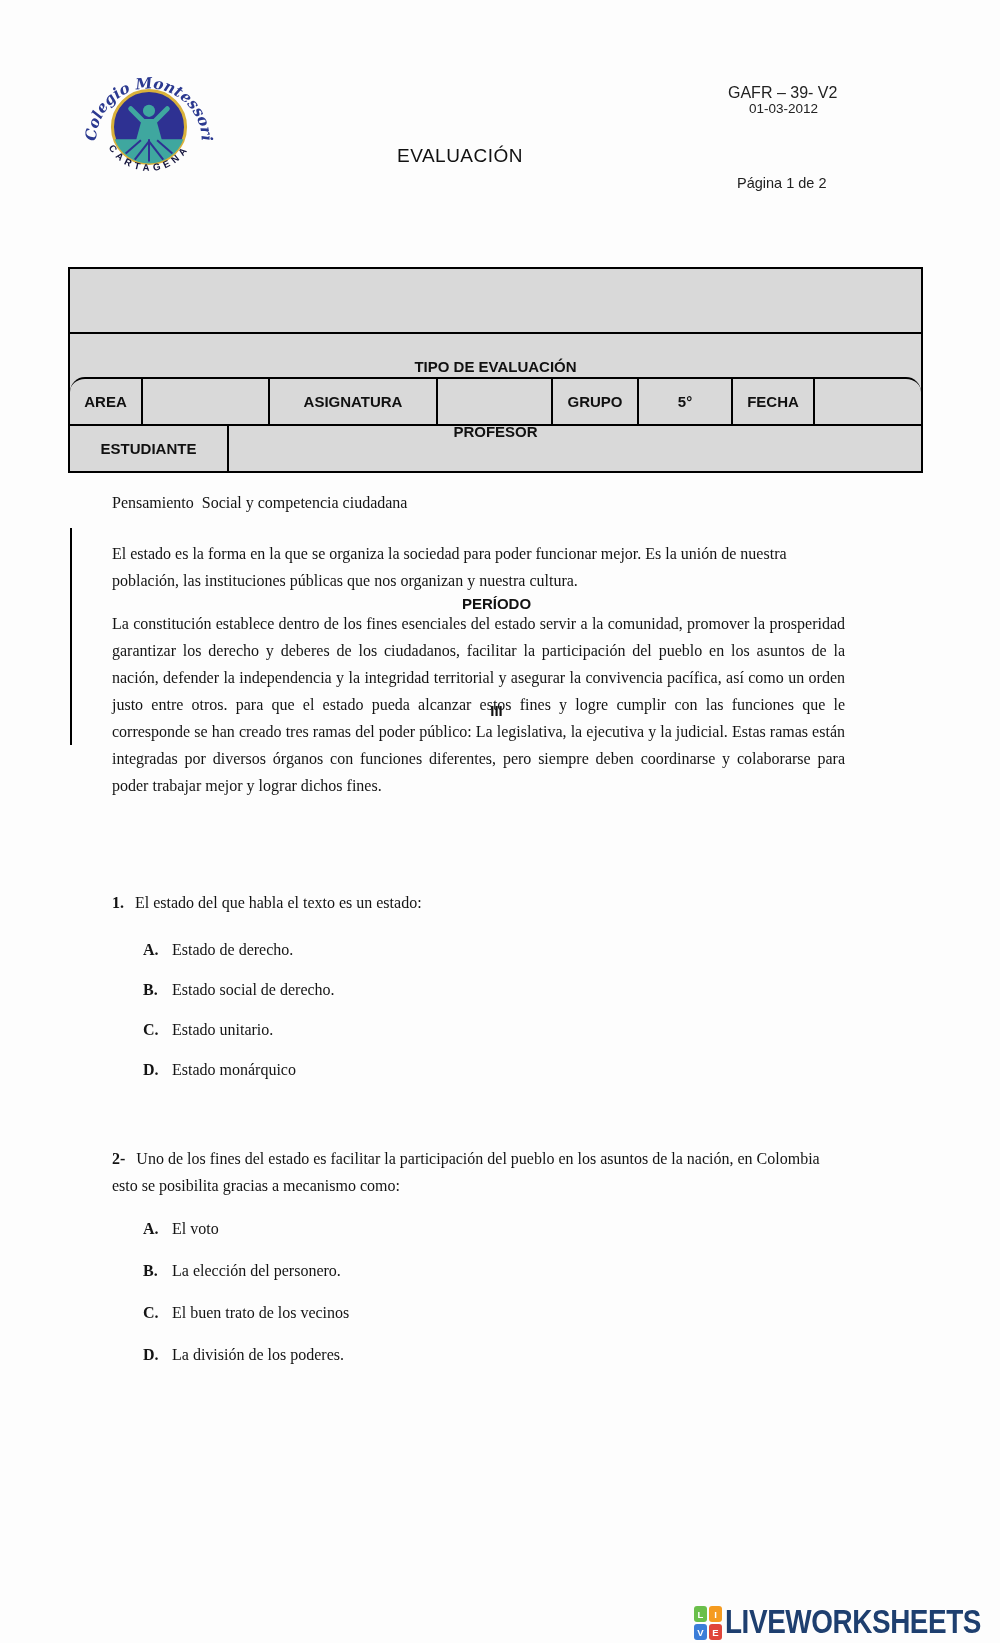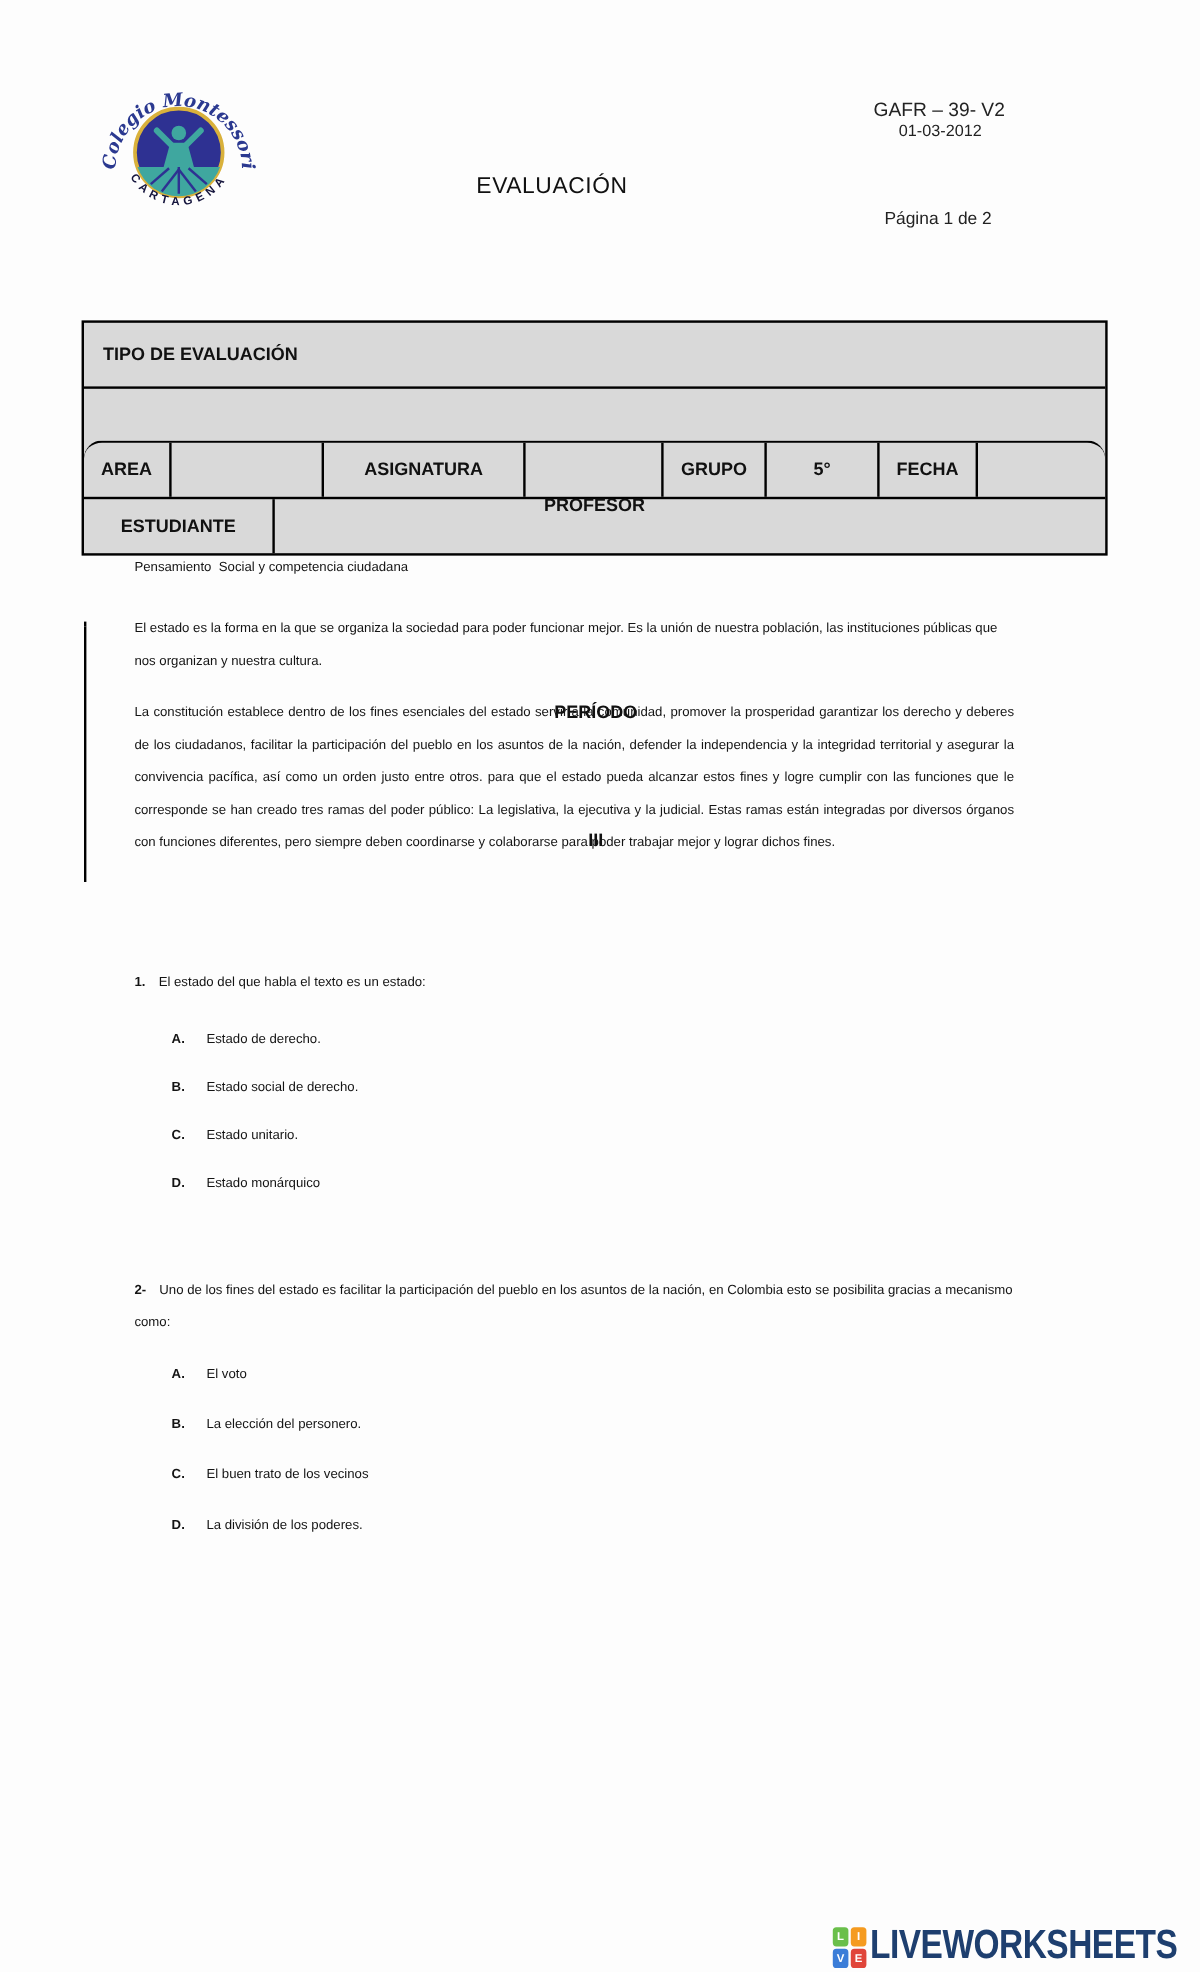--- a/index.html
+++ b/index.html
@@ -20,42 +20,42 @@
 
   
   .info-table { position:absolute; left:68px; top:267px; width:855px;
                 border:2px solid #000; background:#d9d9d9; box-sizing:border-box; }
   .t-row { display:flex; border-top:2px solid #000; }
   .t-row:first-child { border-top:none; }
   .t-cell { border-left:2px solid #000; box-sizing:border-box; padding:2px 6px;
             font-size:15px; font-weight:bold; display:flex; align-items:center; }
   .t-cell:first-child { border-left:none; }
   .t-cell.center { justify-content:center; text-align:center; }
-  .r1 { height:53px; }
+  .r1 { height:63px;flex-direction:column; }
   .r2 { height:43px;flex-direction:column; }
   .r3 { height:45px;border-radius:15px; }
   .r4 { height:45px; }
   .w194 { flex:0 0 194px; }
   .opts-cell { flex:1 1 auto; flex-direction:column; align-items:flex-start; justify-content:center; }
   .opts-line { white-space:pre; font-size:14.5px; line-height:24px; font-weight:bold; }
   .grow { flex:1 1 auto; }
   .w143 { flex:0 0 143px; }
   .w70  { flex:0 0 70px; }
   .w71  { flex:0 0 71px; }
   .w127 { flex:0 0 127px; }
   .w168 { flex:0 0 168px; }
   .w115 { flex:0 0 115px; }
   .w86  { flex:0 0 86px; }
   .w94  { flex:0 0 94px; }
   .w82  { flex:0 0 82px; }
   .w157 { flex:0 0 157px; }
 
   
-  .doc-body { position:absolute; left:112px; top:460px; width:733px;
-              font-size:11px; line-height:27px; color:#141414; }
+  .doc-body { position:absolute; left:112px; top:489px; width:733px;
+              font-size:16px; line-height:27px; color:#141414;font-family:Liberation Serif, serif; }
   .topic { white-space:pre-wrap; }
   .para1 { margin-top:24px; }
   .para2 { margin-top:16px; text-align:justify; }
 
   .question-head { margin-top:90px; display:block; }
   .q-num { font-weight:bold; margin-right:11px; }
   .q2-head { margin-top:62px; }
   .q-options { margin:20px 0 0 31px; }
   .q2-options { margin-top:16px; }
   .q-option { display:flex; margin-top:13px; cursor:pointer; }

